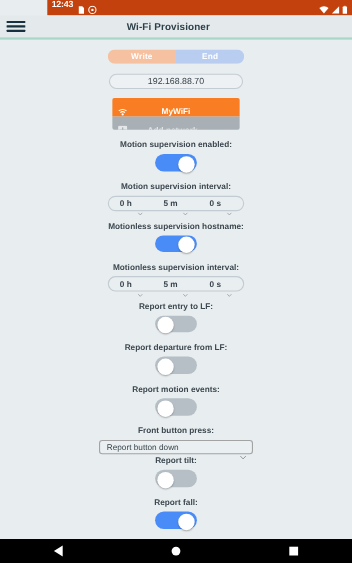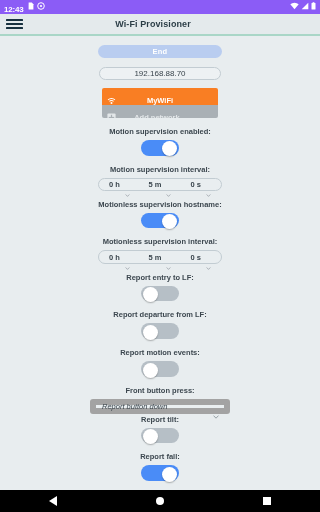--- a/index.html
+++ b/index.html
@@ -18,26 +18,27 @@
     width: 320px;
     height: 512px;
     background: #e8edef;
     display: flex;
     flex-direction: column;
   }
 
   
   .statusbar {
     height: 14px;
-    background: #8b5cf6;
+    background: #c2410c;
     color: #ffffff;
     display: flex;
-    align-items: flex-end;
+    align-items: flex-start;
     padding: 0 4px;
     flex: 0 0 auto;
+    margin-left: 43px;
   }
   .statusbar .clock {
     font-size: 8px;
     font-weight: bold;
     letter-spacing: -0.2px;
     line-height: 1;
   }
   .statusbar .sb-left-icons {
     display: flex;
     align-items: center;
@@ -248,31 +249,30 @@
   .caret {
     display: block;
     width: 5px;
     height: 3px;
   }
 
   
   .wide-select {
     width: 140px;
     height: 15px;
-    border: 6px solid #a3a3a3;
+    border: 1px solid #a3a3a3;
     border-radius: 3px;
     background: #eaeff1;
     display: flex;
     align-items: center;
     justify-content: space-between;
     padding: 0 6px;
     margin-bottom: 1px;
     box-sizing: border-box;
     cursor: pointer;
-    font-style: italic;
   }
   .wide-select .sel-val {
     font-size: 7.5px;
     color: #39444c;
   }
 
   
   .navbar {
     height: 22px;
     background: #000;
@@ -352,20 +352,21 @@
       <span></span>
       <span></span>
     </div>
     <div class="app-title">Wi-Fi Provisioner</div>
   </div>
 
   <div class="content">
 
 
     <div class="seg-group">
+      <div class="seg-btn seg-write">Write</div>
       <div class="seg-btn seg-end">End</div>
     </div>
 
     <input class="text-input" type="text" value="192.168.88.70" style="">
 
     <div class="net-list">
       <div class="net-row selected">
         <span class="net-ic">
           <svg width="9" height="8" viewBox="0 0 10 9">
             <path d="M5 1.1a6.2 6.2 0 0 1 4.3 1.7l-0.8 0.8A5 5 0 0 0 5 2.3 5 5 0 0 0 1.5 3.6L0.7 2.8A6.2 6.2 0 0 1 5 1.1z" fill="#ffffff"></path>

